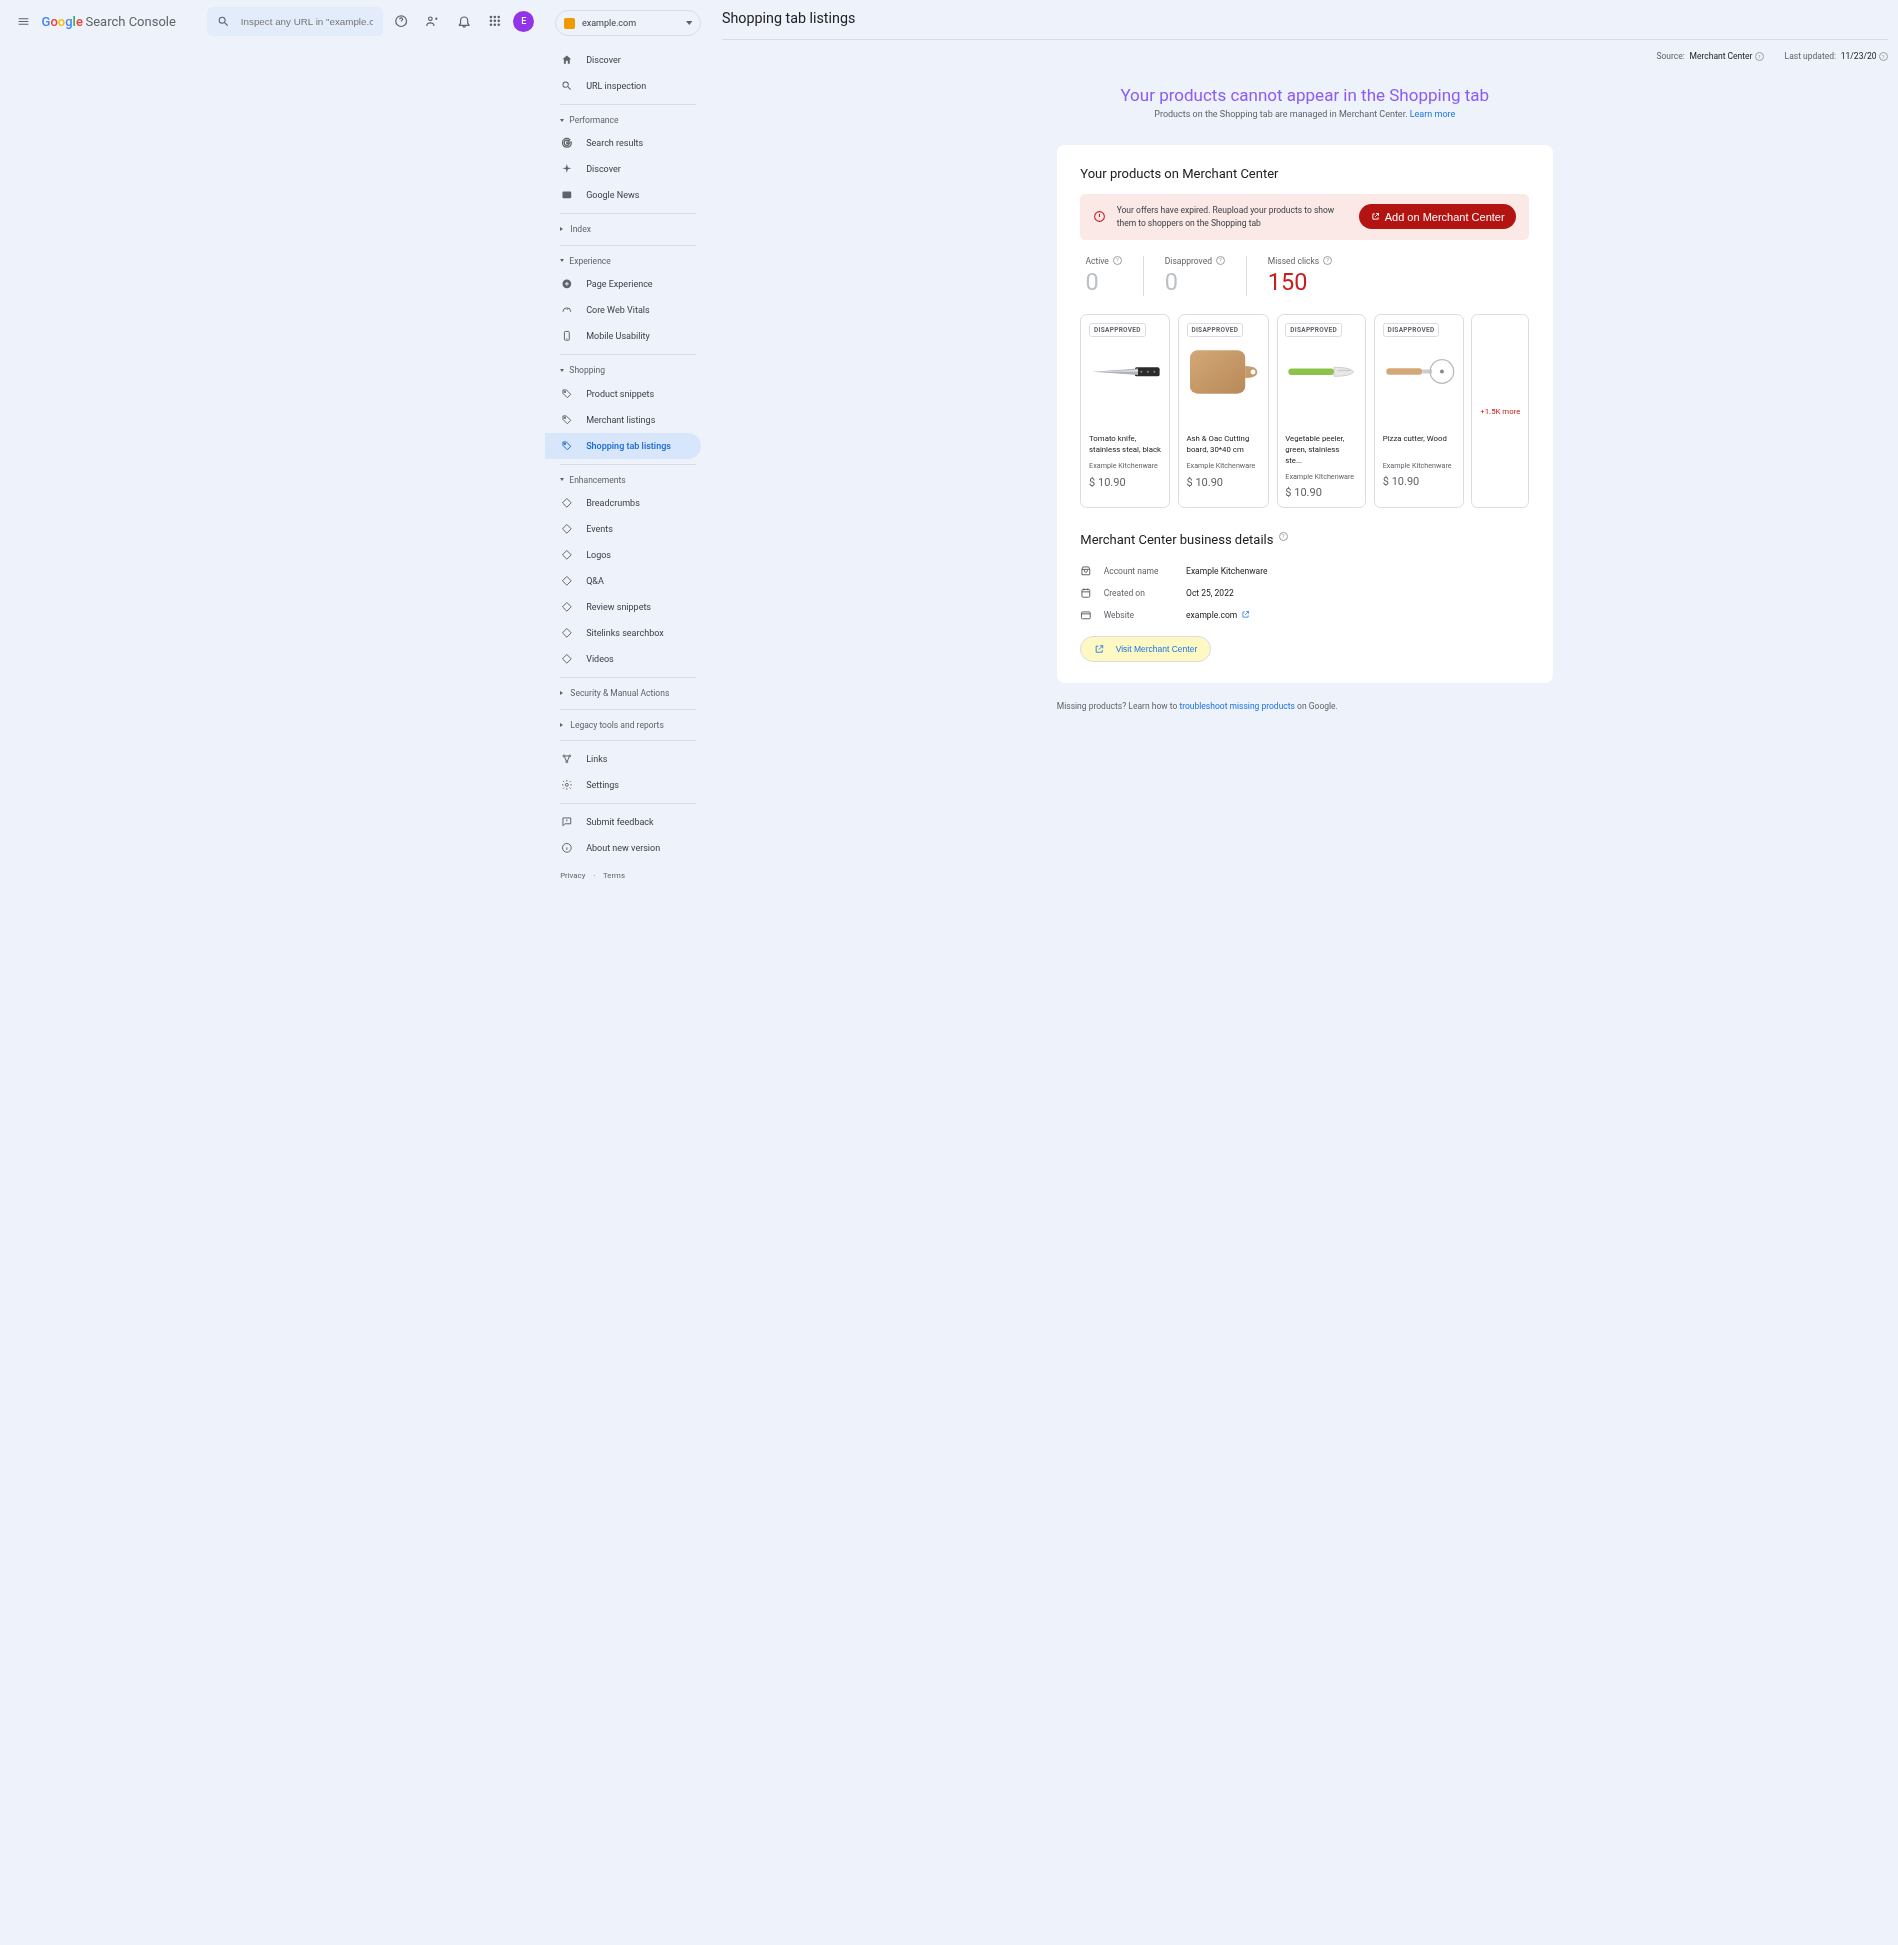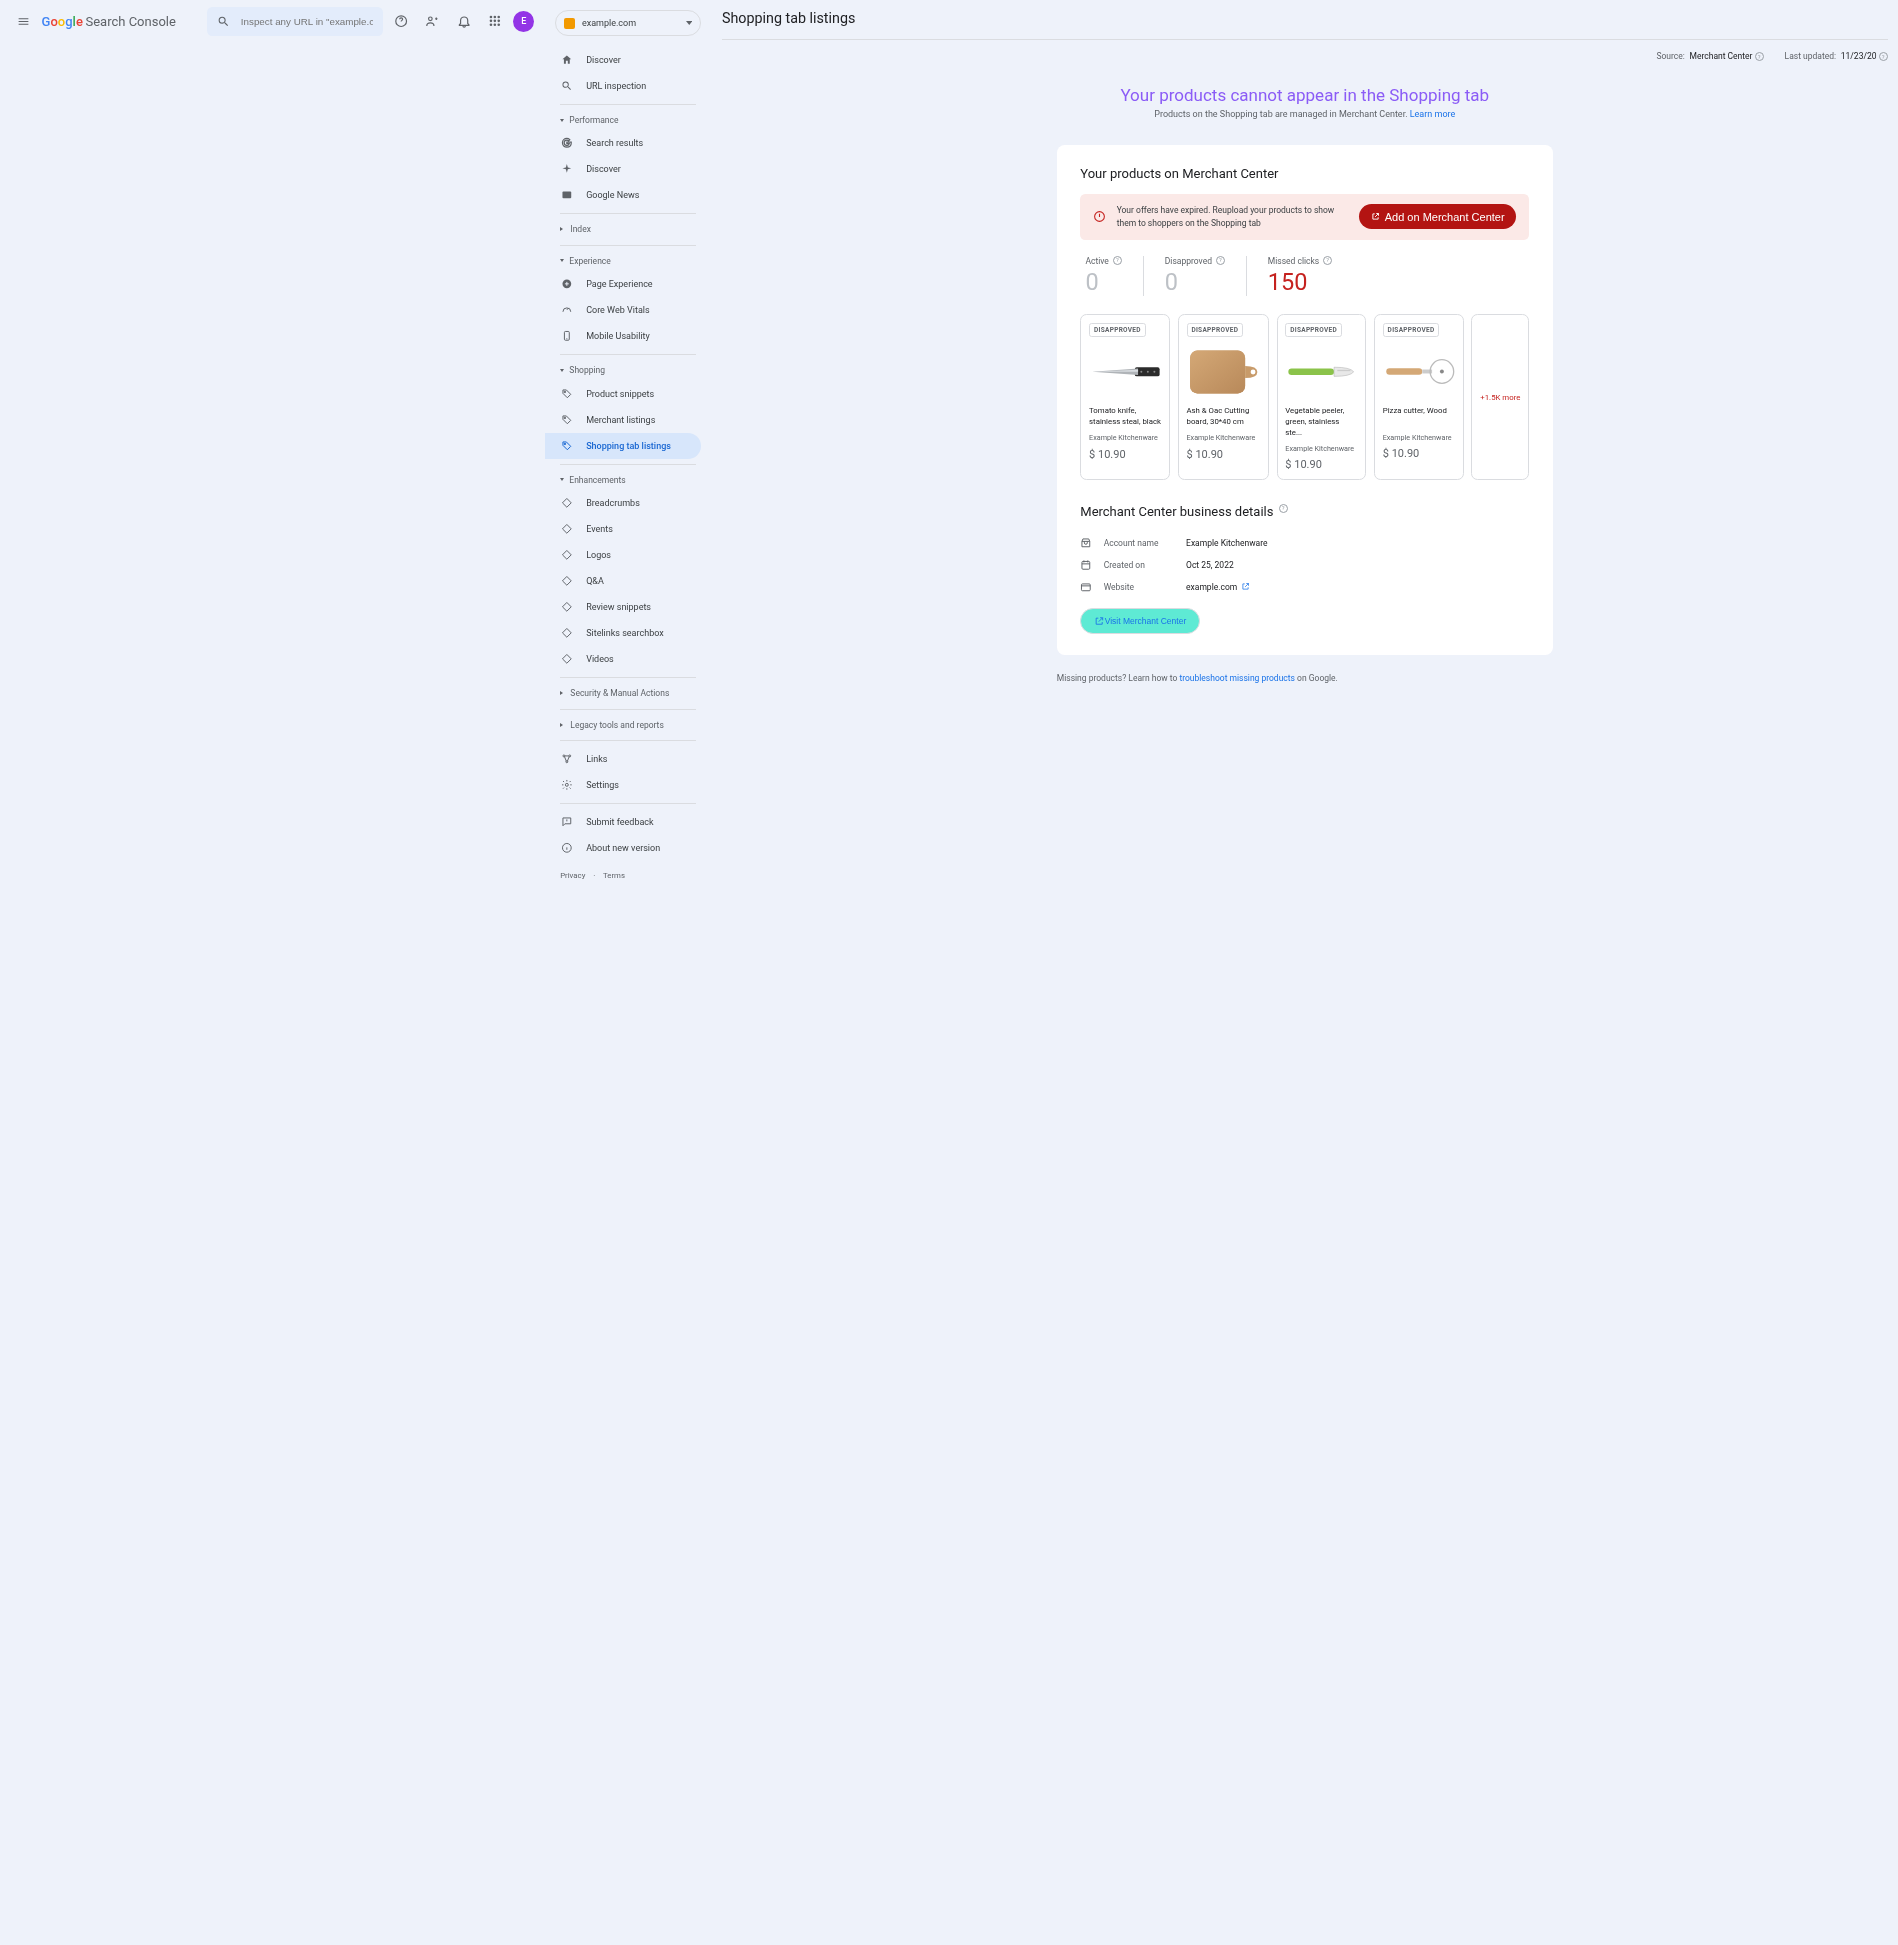--- a/index.html
+++ b/index.html
@@ -56,32 +56,32 @@
 .stat:first-child { padding-left: 5.2px; }
 .stat:last-child { border-right: none; }
 .stat-label { font-size: 8.5px; color: #5f6368; display: flex; gap: 3.9px; margin-bottom: 2.6px; }
 .stat-val { font-size: 23.5px; font-weight: 400; color: #bdc1c6; }
 .stat-val.red { color: #c5221f; }
 
 .products { display: flex; gap: 7.8px; }
 .prod { border: 0.7px solid #dadce0; border-radius: 6.5px; padding: 7.8px; width: 91px; display: flex; flex-direction: column; gap: 5.2px; }
 .badge { font-size: 6.5px; font-weight: 700; letter-spacing: 0.3px; color: #5f6368; border: 0.7px solid #dadce0; border-radius: 2.6px; padding: 2px 3.9px; align-self: flex-start; }
 .prod-img { height: 59px; display: flex; align-items: center; justify-content: center; }
-.prod-name { font-size: 7.8px; color: #202124; line-height: 1.4; min-height: 21px; }
+.prod-name { font-size: 7.8px; color: #202124; line-height: 1.4; min-height: 21px; margin-top: 28px; }
 .prod-store { font-size: 7.2px; color: #5f6368; }
 .prod-price { font-size: 11px; color: #5f6368; }
 .more-card { border: 0.7px solid #dadce0; border-radius: 6.5px; width: 59px; display: flex; align-items: center; justify-content: center; font-size: 7.8px; color: #c5221f; cursor: pointer; }
 
 .biz { margin-top: 23.5px; }
 .biz h2 { display: flex; align-items: flex-start; gap: 5.2px; }
 .biz-row { display: flex; align-items: center; gap: 10.4px; padding: 5.2px 0; font-size: 8.5px; }
 .biz-row .bicon { width: 13px; color: #5f6368; }
 .biz-row .blabel { width: 72px; color: #5f6368; }
 .biz-row .bval { color: #202124; display: flex; align-items: center; gap: 3.9px; }
-.visit-btn { margin-top: 10.4px; border: 0.7px solid #dadce0; background: #5eead4; color: #1a73e8; border-radius: 13px; padding: 6.5px 13px; font-size: 8.5px; font-weight: 500; cursor: pointer; display: inline-flex; align-items: center; gap: 0; }
+.visit-btn { margin-top: 10.4px; border: 0.7px solid #dadce0; background: #fef9c3; color: #1a73e8; border-radius: 13px; padding: 6.5px 13px; font-size: 8.5px; font-weight: 500; cursor: pointer; display: inline-flex; align-items: center; gap: 11px; }
 
 .footer-note { max-width: 496px; margin: 18px auto 0; font-size: 8.5px; color: #5f6368; }
 .footer-note a { color: #1a73e8; text-decoration: none; }
 
 .help-circle { width: 9px; height: 9px; border: 0.7px solid #9aa0a6; border-radius: 50%; display: inline-flex; align-items: center; justify-content: center; font-size: 5.9px; color: #9aa0a6; }
 svg { display: block; }
 </style>
 </head>
 <body>
 

